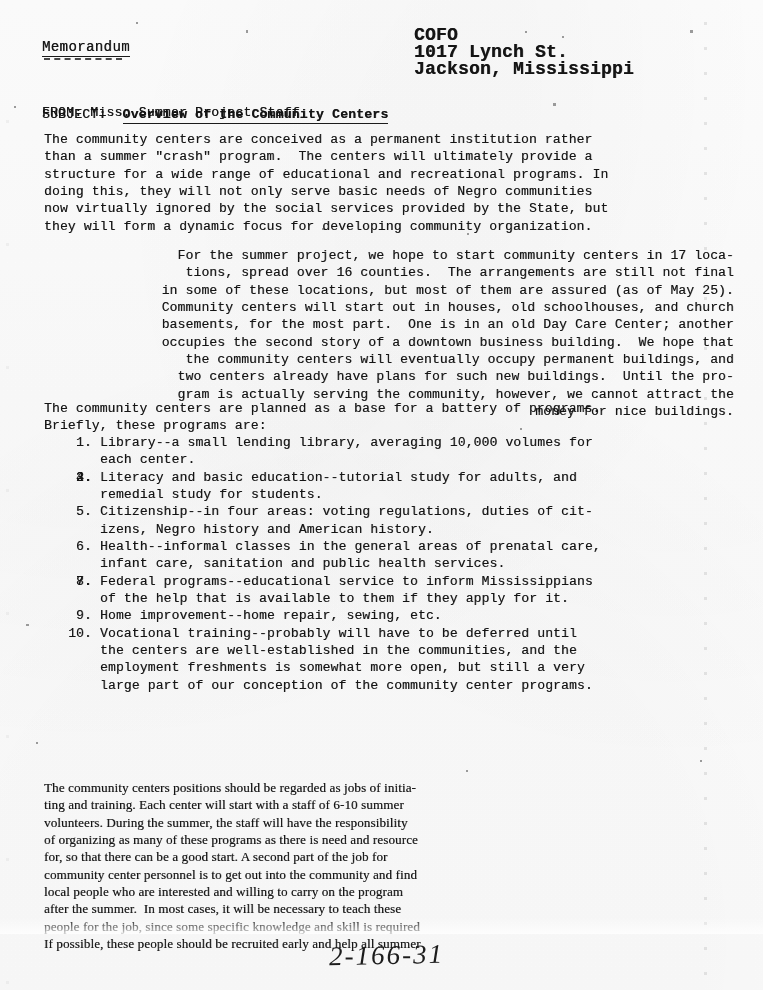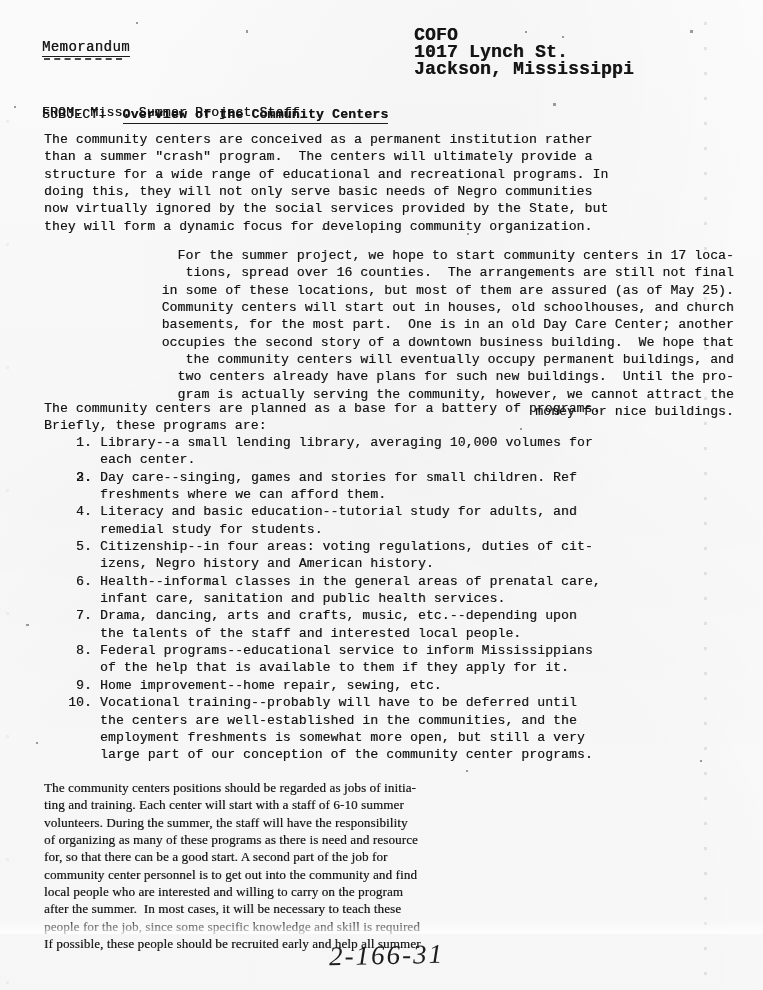--- a/index.html
+++ b/index.html
@@ -235,30 +235,28 @@
 two centers already have plans for such new buildings.  Until the pro-
 gram is actually serving the community, however, we cannot attract the
 money for nice buildings.</div>
   <div class="para" id="para3">The community centers are planned as a base for a battery of programs.
 Briefly, these programs are:</div>
 
   <ol id="proglist">
     <li><span class="num">1.</span><span>Library--a small lending library, averaging 10,000 volumes for
 each center.</span></li>
     <li><span class="num">2.</span></li>
-    <li><span class="num">3.</span><span>Day care--singing, games and stories for small children. Ref
-freshments where we can afford them.</span></li>
+    <li><span class="num">3.</span></li>
     <li><span class="num">4.</span><span>Literacy and basic education--tutorial study for adults, and
 remedial study for students.</span></li>
     <li><span class="num">5.</span><span>Citizenship--in four areas: voting regulations, duties of cit-
 izens, Negro history and American history.</span></li>
     <li><span class="num">6.</span><span>Health--informal classes in the general areas of prenatal care,
 infant care, sanitation and public health services.</span></li>
-    <li><span class="num">7.</span><span>Drama, dancing, arts and crafts, music, etc.--depending upon
-the talents of the staff and interested local people.</span></li>
+    <li><span class="num">7.</span></li>
     <li><span class="num">8.</span><span>Federal programs--educational service to inform Mississippians
 of the help that is available to them if they apply for it.</span></li>
     <li><span class="num">9.</span><span>Home improvement--home repair, sewing, etc.</span></li>
     <li><span class="num">10.</span><span>Vocational training--probably will have to be deferred until
 the centers are well-established in the communities, and the
 employment freshments is somewhat more open, but still a very
 large part of our conception of the community center programs.</span></li>
   </ol>
 
   <div class="para" id="para4">The community centers positions should be regarded as jobs of initia-

